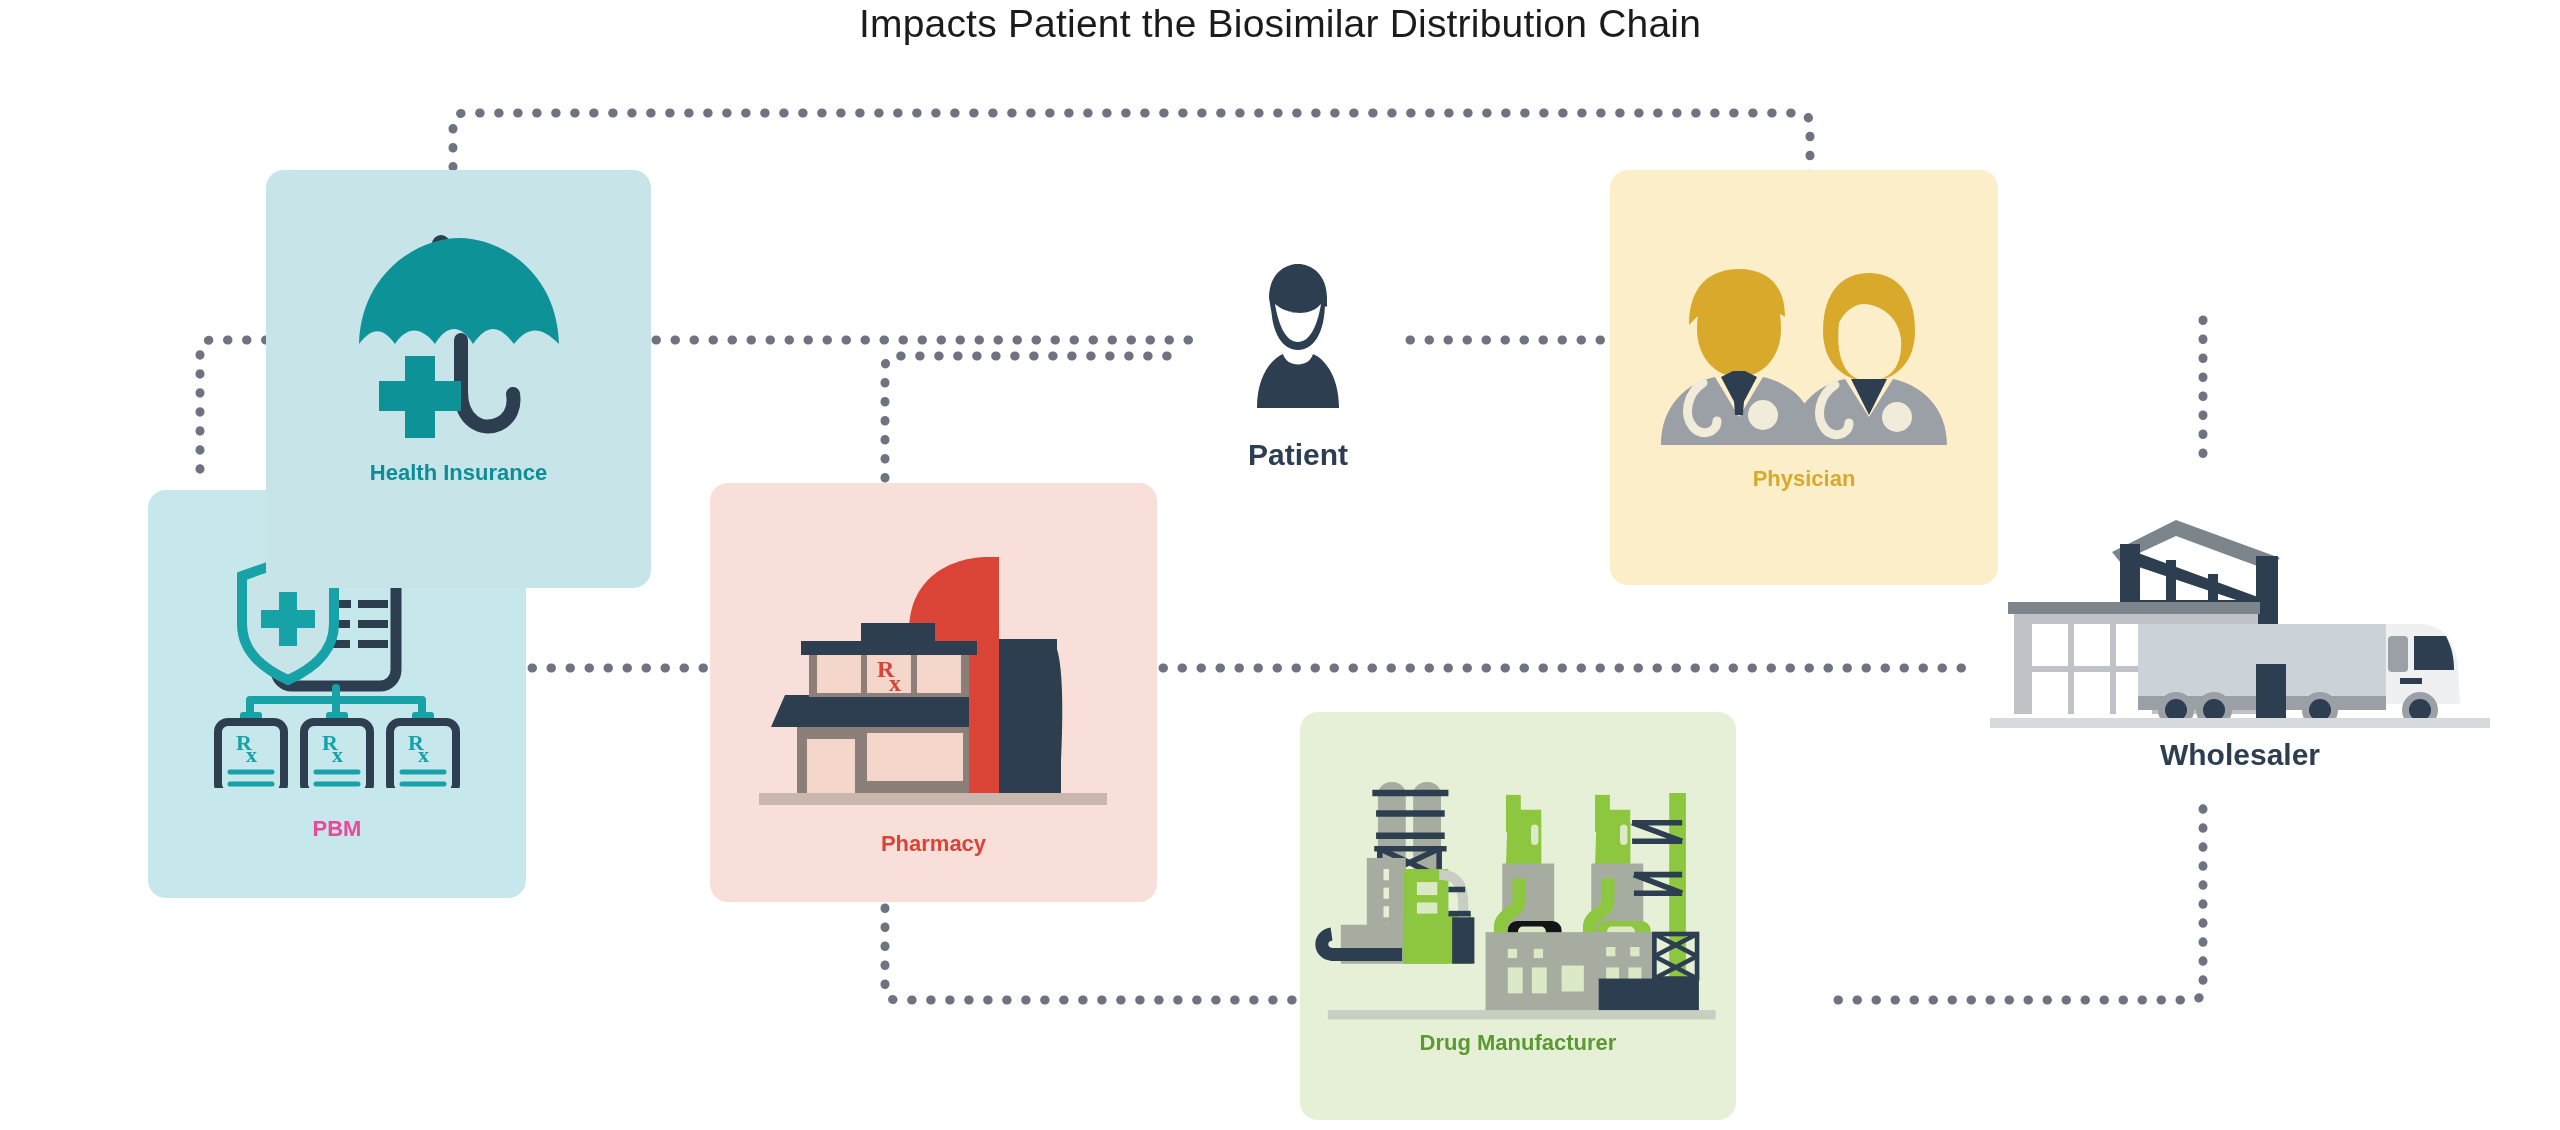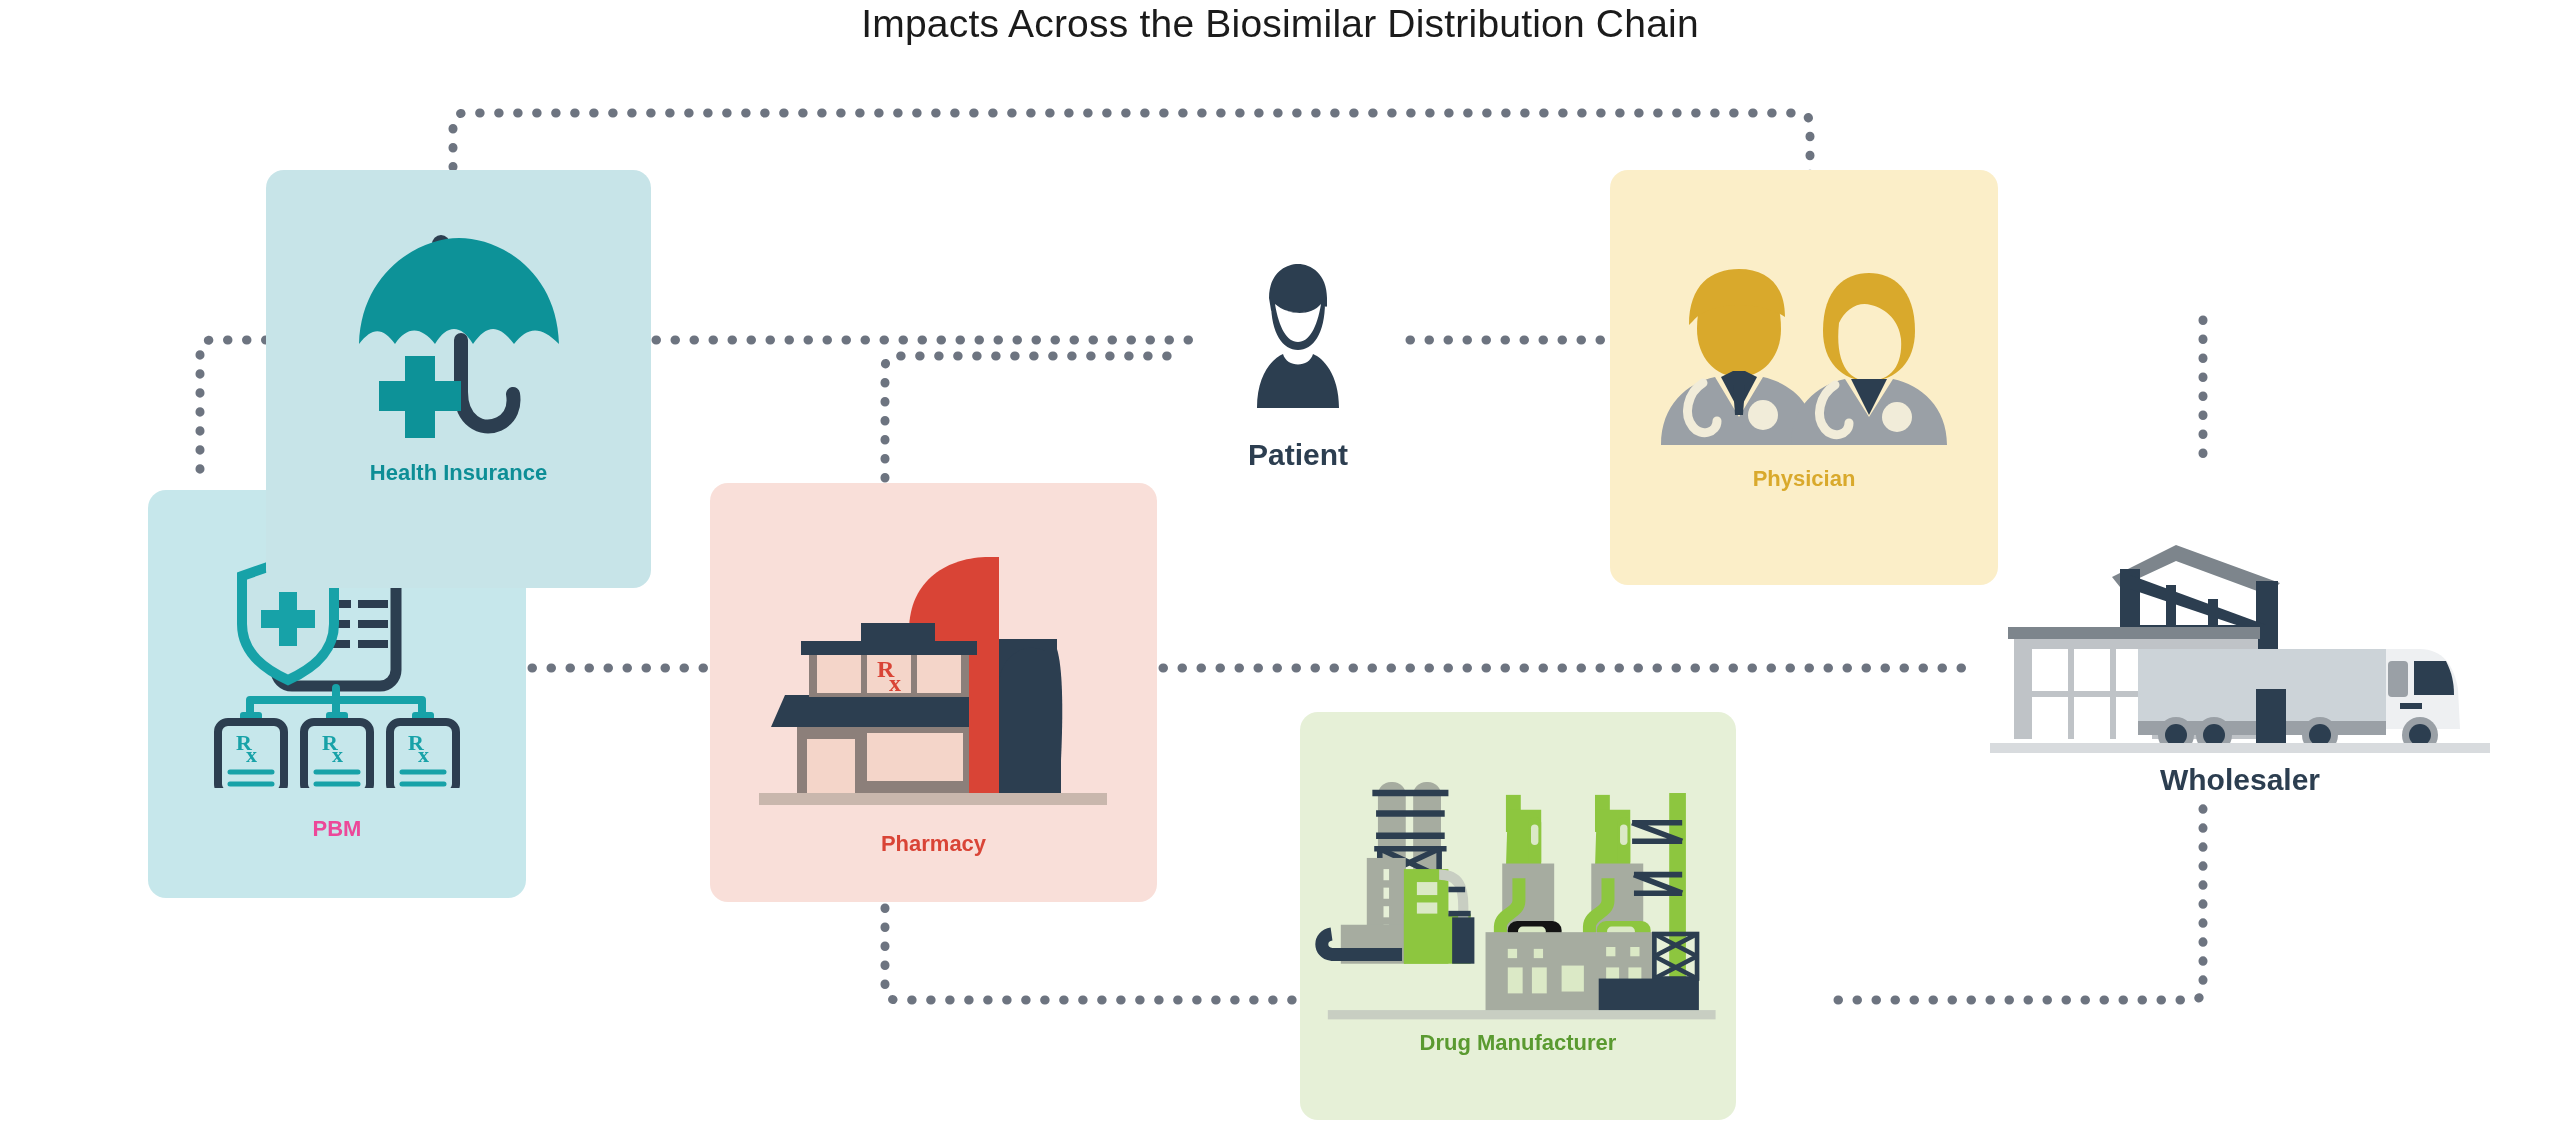--- a/index.html
+++ b/index.html
@@ -41,30 +41,30 @@
   #card-physician{left:1610px;top:170px;width:388px;height:415px;background:#fbeec8;z-index:3;text-decoration:underline;}
   #card-physician .iconwrap{top:60px;height:250px;}
 
   #card-drug-manufacturer{left:1300px;top:712px;width:436px;height:408px;background:#e6f0d7;z-index:3;}
   #card-drug-manufacturer .iconwrap{top:26px;height:290px;}
 
   #node-patient{left:1178px;top:258px;width:240px;height:210px;z-index:4;}
   #node-patient .iconwrap{top:0;height:150px;}
   #node-patient .label{top:180px;}
 
-  #node-wholesaler{left:1970px;top:539px;width:540px;height:260px;z-index:4;}
+  #node-wholesaler{left:1970px;top:514px;width:540px;height:260px;z-index:4;}
   #node-wholesaler .iconwrap{top:0;height:216px;}
   #node-wholesaler .label{top:224px;}
 </style>
 </head>
 <body>
 
 <div id="stage">
 
-  <div class="title">Impacts Across the Biosimilar Distribution Chain</div>
+  <div class="title">Impacts Patient the Biosimilar Distribution Chain</div>
 
   <svg class="connectors" viewBox="0 0 2560 1130">
 
     <path class="dotline" d="M 453,205 L 453,125 Q 453,113 465,113 L 1798,113 Q 1810,113 1810,125 L 1810,202"></path>
 
     <path class="dotline" d="M 266,340 L 212,340 Q 200,340 200,352 L 200,478"></path>
 
     <path class="dotline" d="M 656,340 L 1195,340"></path>
 
     <path class="dotline" d="M 1410,340 L 1604,340"></path>

